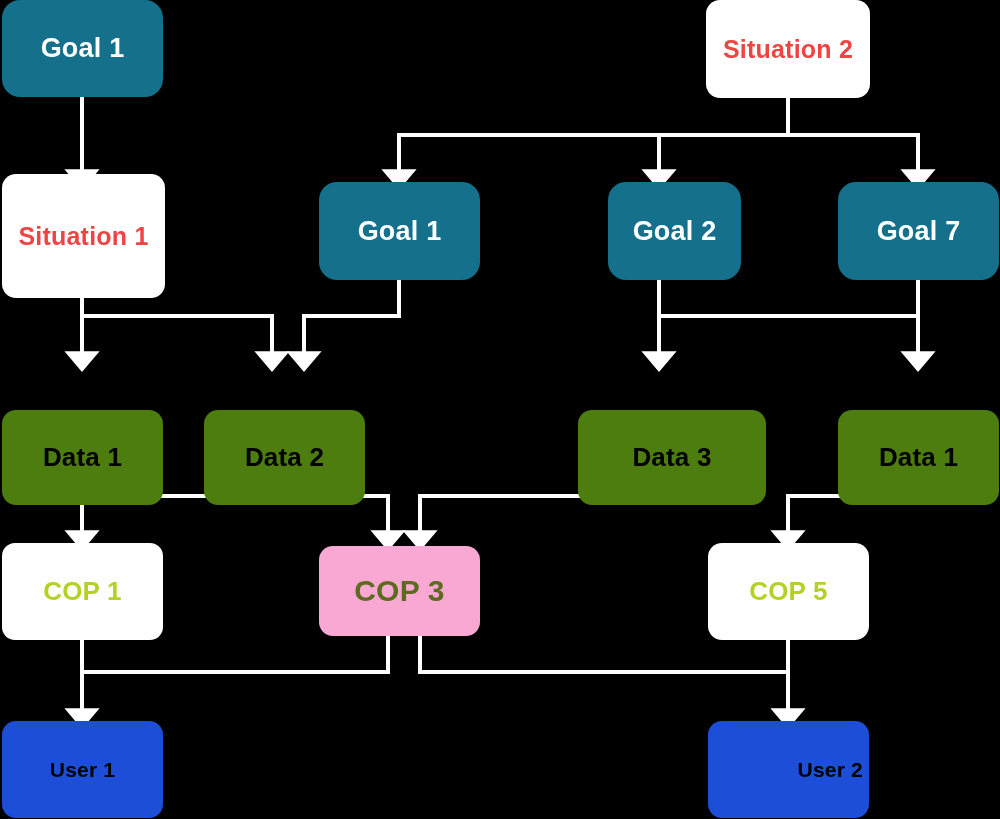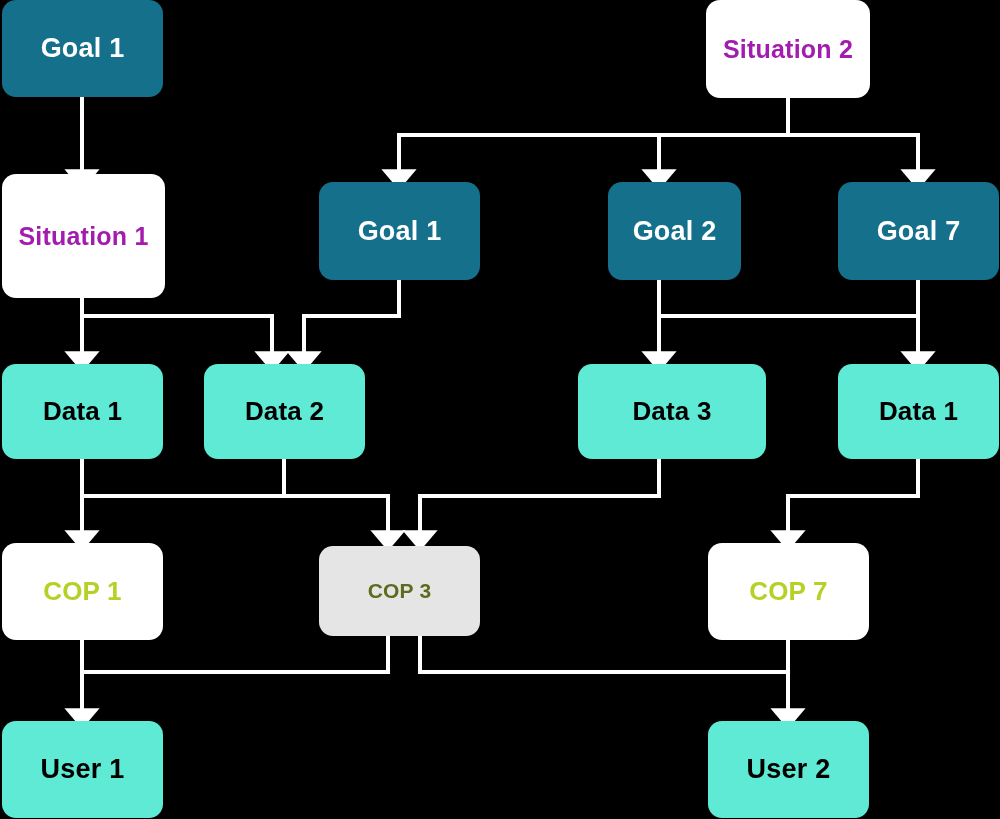--- a/index.html
+++ b/index.html
@@ -26,26 +26,26 @@
     display: flex;
     align-items: center;
     justify-content: center;
     text-align: center;
     border-radius: 14px;
     font-weight: bold;
     line-height: 1.12;
     letter-spacing: 0.2px;
     padding: 2px 6px;
   }
-  .node.goal   { background: #15708C; color: #FFFFFF; font-size: 27px; }
-  .node.situation { background: #FFFFFF; color: #a21caf; font-size: 25px; }
-  .node.data   { background: #5eead4; color: #000000; font-size: 26px; }
+  .node.goal   { background: #15708C; color: #FFFFFF; font-size: 27px; border-radius: 18px; }
+  .node.situation { background: #FFFFFF; color: #ef4444; font-size: 25px; }
+  .node.data   { background: #4d7c0f; color: #000000; font-size: 26px; margin-top: 46px; }
   .node.cop-white { background: #FFFFFF; color: #B5D125; font-size: 26px; }
-  .node.cop-lime  { background: #e5e5e5; color: #5C6B1E; font-size: 21px; }
-  .node.user   { background: #5eead4; color: #000000; font-size: 27px; }
+  .node.cop-lime  { background: #f9a8d4; color: #5C6B1E; font-size: 30px; }
+  .node.user   { background: #1d4ed8; color: #000000; font-size: 21px; }
 </style>
 </head>
 <body>
 
 <div id="canvas">
 
   <svg class="links" viewBox="0 0 1000 819" width="1000" height="819">
     <defs>
       <marker id="arrow" markerWidth="11" markerHeight="11" refX="1.2" refY="5" orient="auto" markerUnits="strokeWidth">
         <path d="M0,0.6 L0,9.4 L5.2,5 z" fill="#FFFFFF"></path>
@@ -109,30 +109,30 @@
       </div>
       <div class="node data" style="left: 204px; top: 364px; width: 161px; height: 95px; text-align: center;">
         <span>Data 2</span>
       </div>
       <div class="node data" style="left: 578px; top: 364px; width: 188px; height: 95px;">
         <span>Data 3</span>
       </div>
       <div class="node data" style="left: 838px; top: 364px; width: 161px; height: 95px;">
         <span>Data 1</span>
       </div>
-      <div class="node cop-white" style="left: 2px; top: 543px; width: 161px; height: 97px;">
+      <div class="node cop-white" style="left: 2px; top: 543px; width: 161px; height: 97px; border-radius: 13px;">
         <span>COP 1</span>
       </div>
       <div class="node cop-lime" style="left: 319px; top: 546px; width: 161px; height: 90px;">
         <span>COP 3</span>
       </div>
       <div class="node cop-white" style="left: 708px; top: 543px; width: 161px; height: 97px;">
-        <span>COP 7</span>
+        <span>COP 5</span>
       </div>
       <div class="node user" style="left: 2px; top: 721px; width: 161px; height: 97px;">
         <span>User 1</span>
       </div>
-      <div class="node user" style="left: 708px; top: 721px; width: 161px; height: 97px;">
+      <div class="node user" style="left: 708px; top: 721px; width: 161px; height: 97px; justify-content: flex-end;">
         <span>User 2</span>
       </div>
     </div>
 
 </div>
 
 </body></html>

